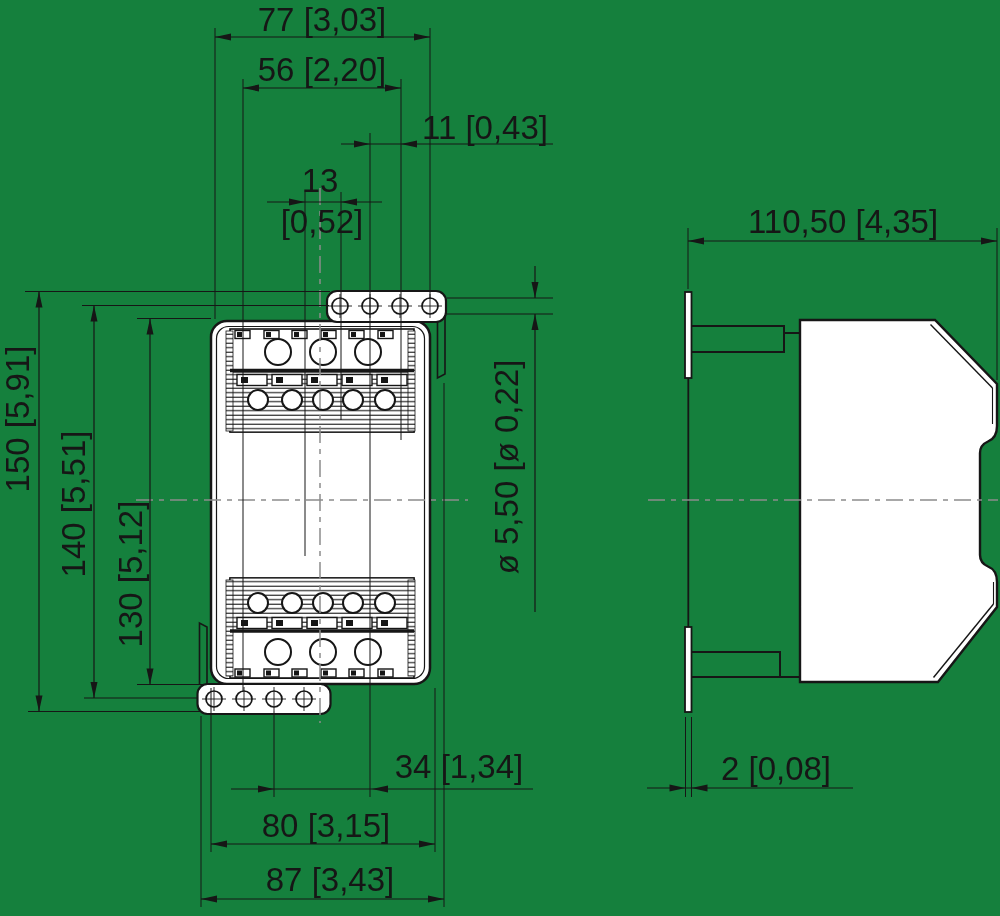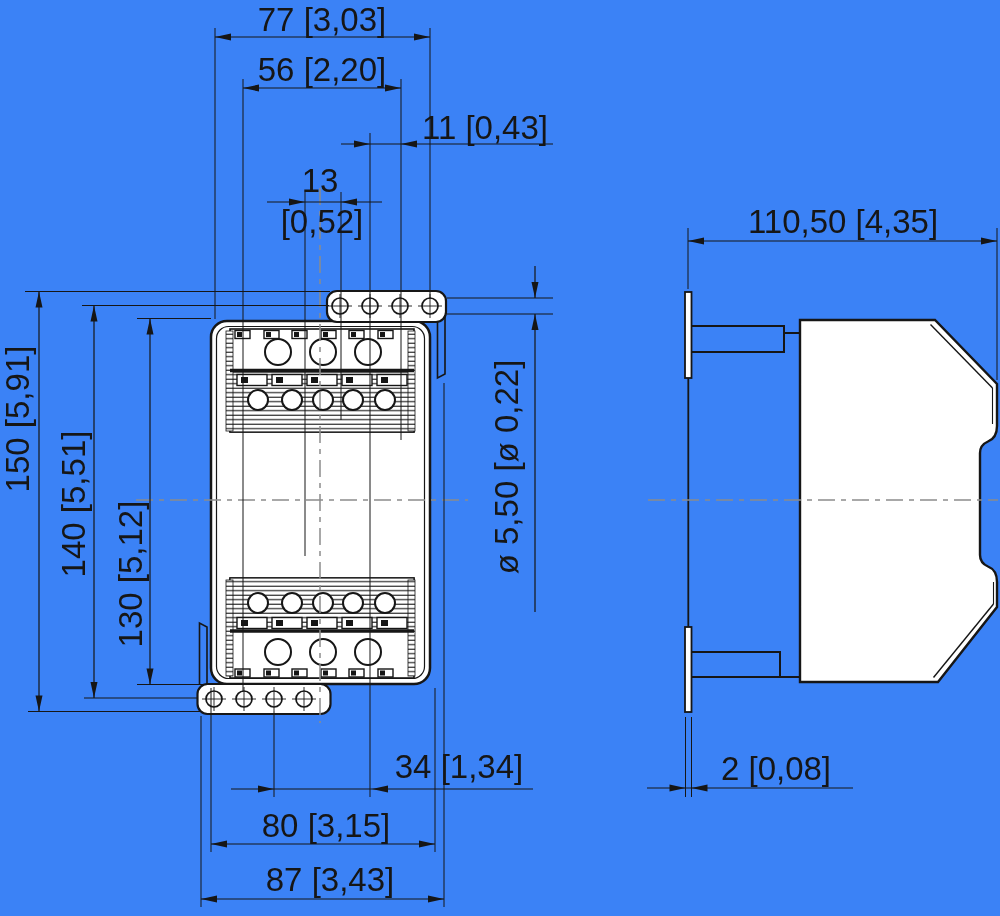--- a/index.html
+++ b/index.html
@@ -1,16 +1,16 @@
 <!DOCTYPE html>
 <html><head>
 <meta charset="utf-8">
 <style>
   html,body{margin:0;padding:0;background:#ffffff;}
-  .stage{position:relative;width:1000px;height:916px;background:#3b82f6;overflow:hidden;}
+  .stage{position:relative;width:1000px;height:916px;background:#15803d;overflow:hidden;}
   svg{display:block;}
   svg text{
     font-family:"Liberation Sans","DejaVu Sans",sans-serif;
     font-size:33px;
     fill:#161616;
   }
   .outline{stroke:#161616;fill:none;}
   .wfill{stroke:#161616;fill:#ffffff;}
 </style>
 </head>

